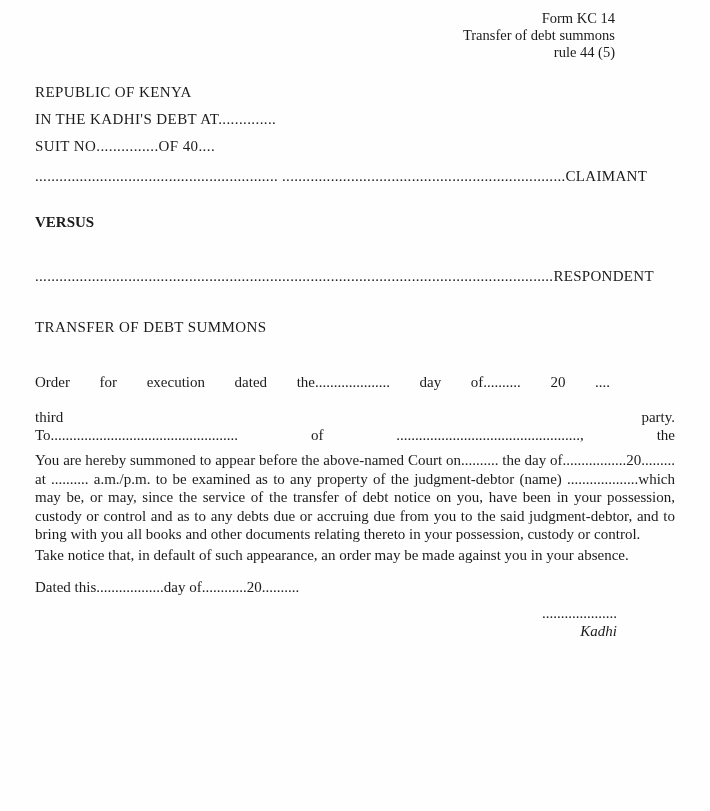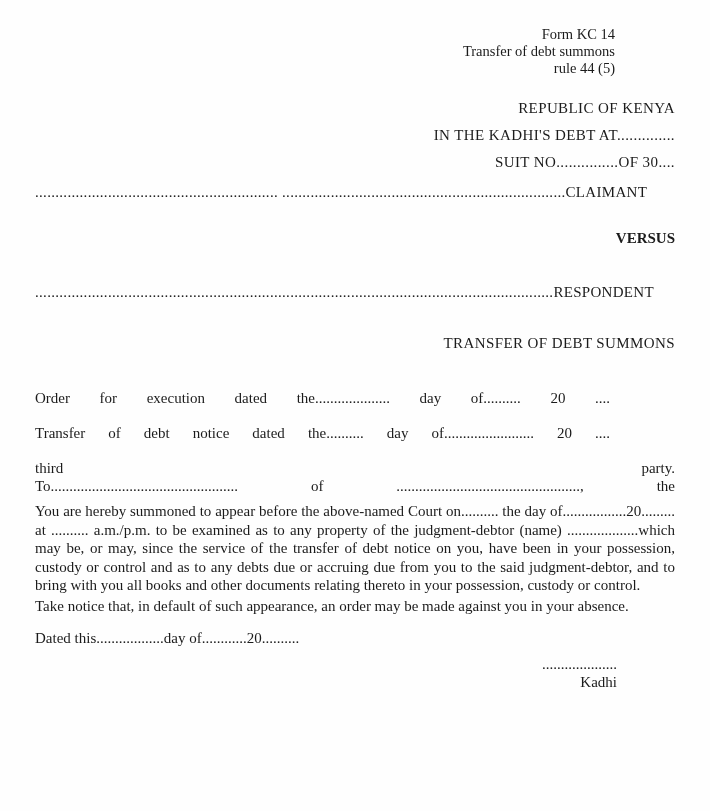--- a/index.html
+++ b/index.html
@@ -5,32 +5,32 @@
   html, body { margin: 0; padding: 0; background: #ffffff; }
   .page {
     width: 710px;
     height: 811px;
     box-sizing: border-box;
     background: #fefefe;
     color: #1b1b1b;
     font-family: "Liberation Serif", serif;
     font-size: 15px;
     line-height: 18px;
-    padding: 26px 35px 0 35px;
+    padding: 10px 35px 0 35px;
     overflow: hidden;
   }
   .form-ref {
     text-align: right;
     font-size: 14.5px;
     line-height: 17px;
     padding-right: 60px;
   }
-  .center { text-align: right; }
+  .center { text-align: left; }
   .bold { font-weight: bold; }
-  .italic { }
+  .italic { font-style: italic; }
   .caps-heading { letter-spacing: 0.4px; }
   .dotline {
     white-space: nowrap;
     overflow: hidden;
     letter-spacing: 0.3px;
   }
   .fj { text-align: justify; text-align-last: justify; }
   .just { text-align: justify; line-height: 18.5px; }
   .narrow { padding-right: 65px; }
   .sig-block {
@@ -61,32 +61,31 @@
 <div class="page">
 
   <div class="form-ref">
     <div>Form KC 14</div>
     <div>Transfer of debt summons</div>
     <div>rule 44 (5)</div>
   </div>
 
   <div class="center caps-heading m-republic">REPUBLIC OF KENYA</div>
   <div class="center caps-heading m-court">IN THE KADHI'S DEBT AT..............</div>
-  <div class="center caps-heading m-suit">SUIT NO...............OF 30....</div>
+  <div class="center caps-heading m-suit">SUIT NO...............OF 40....</div>
 
   <div class="dotline m-claimant">............................................................ ......................................................................CLAIMANT</div>
 
   <div class="center bold m-versus">VERSUS</div>
 
   <div class="dotline m-respondent">................................................................................................................................RESPONDENT</div>
 
   <div class="center caps-heading m-title">TRANSFER OF DEBT SUMMONS</div>
 
   <div class="fj narrow m-order">Order for execution dated the.................... day of.......... 20 ....</div>
-  <div class="fj narrow m-transfer">Transfer of debt notice dated the.......... day of........................ 20 ....</div>
 
   <div class="m-to">
     <div class="fj">third party.</div>
     <div class="fj">To.................................................. of ................................................., the</div>
   </div>
 
   <div class="just m-para">You are hereby summoned to appear before the above-named Court on.......... the day of.................20......... at .......... a.m./p.m. to be examined as to any property of the judgment-debtor (name) ...................which may be, or may, since the service of the transfer of debt notice on you, have been in your possession, custody or control and as to any debts due or accruing due from you to the said judgment-debtor, and to bring with you all books and other documents relating thereto in your possession, custody or control.</div>
 
   <div class="just m-notice">Take notice that, in default of such appearance, an order may be made against you in your absence.</div>
 

